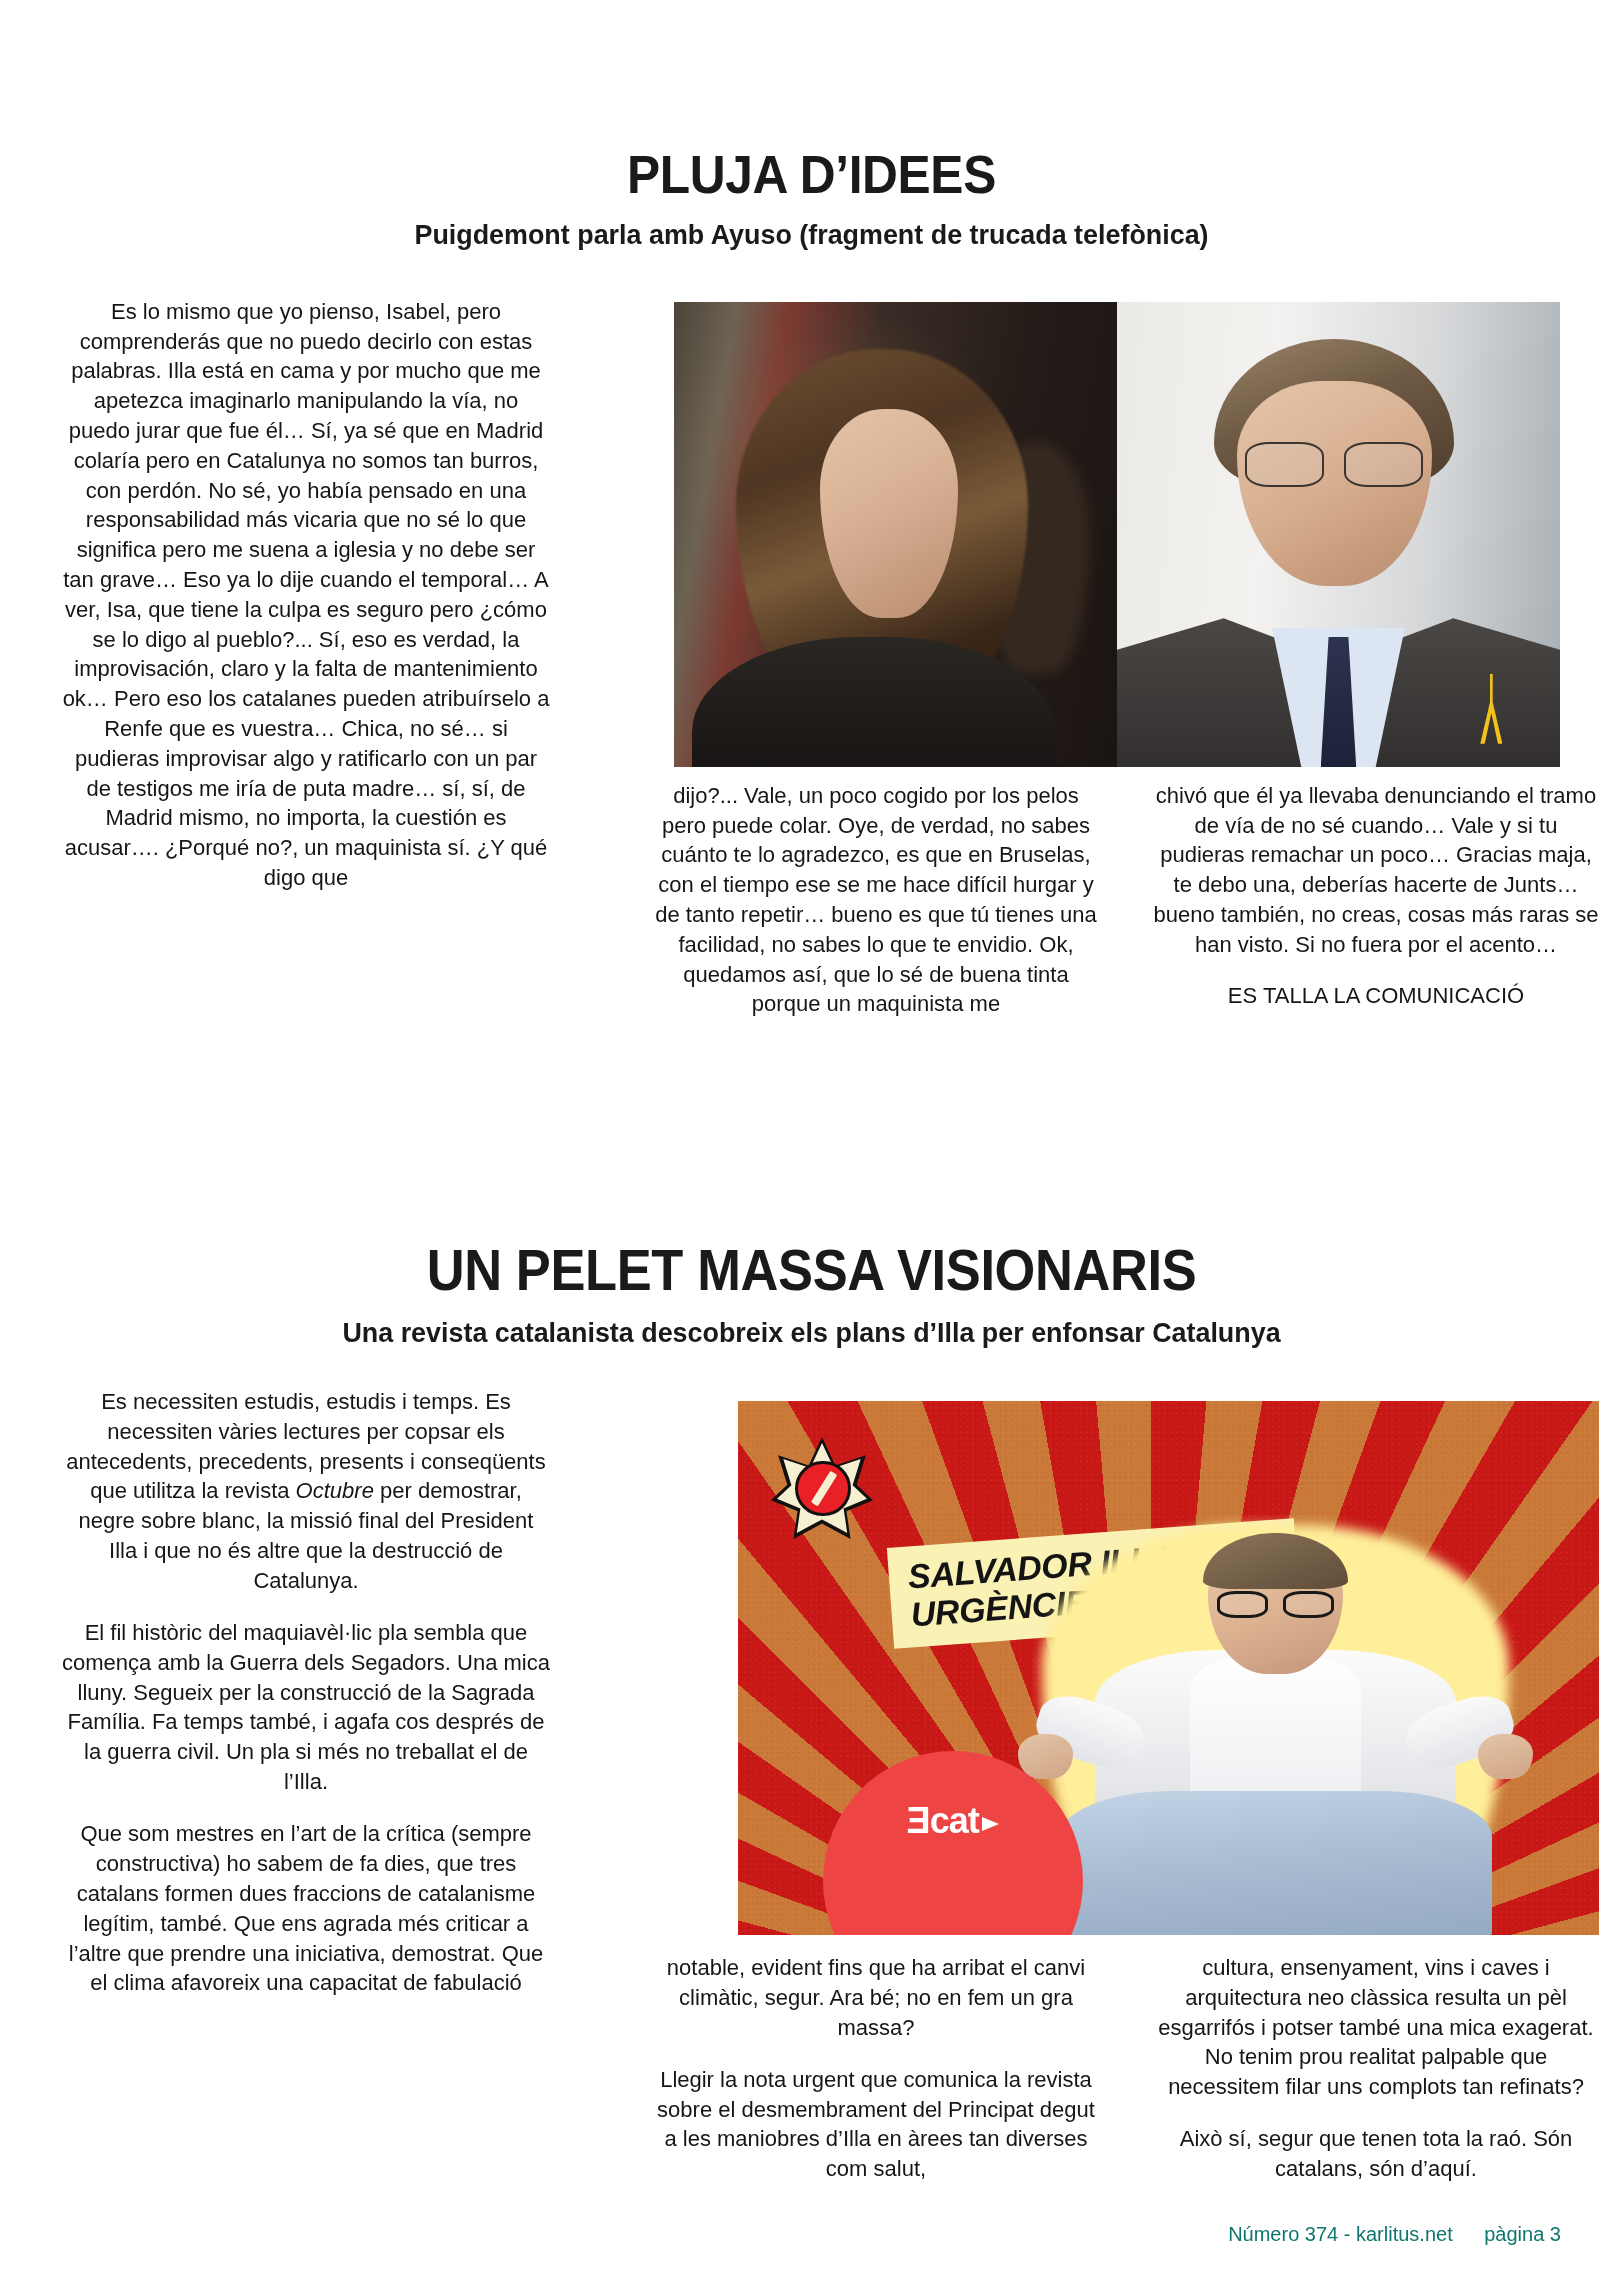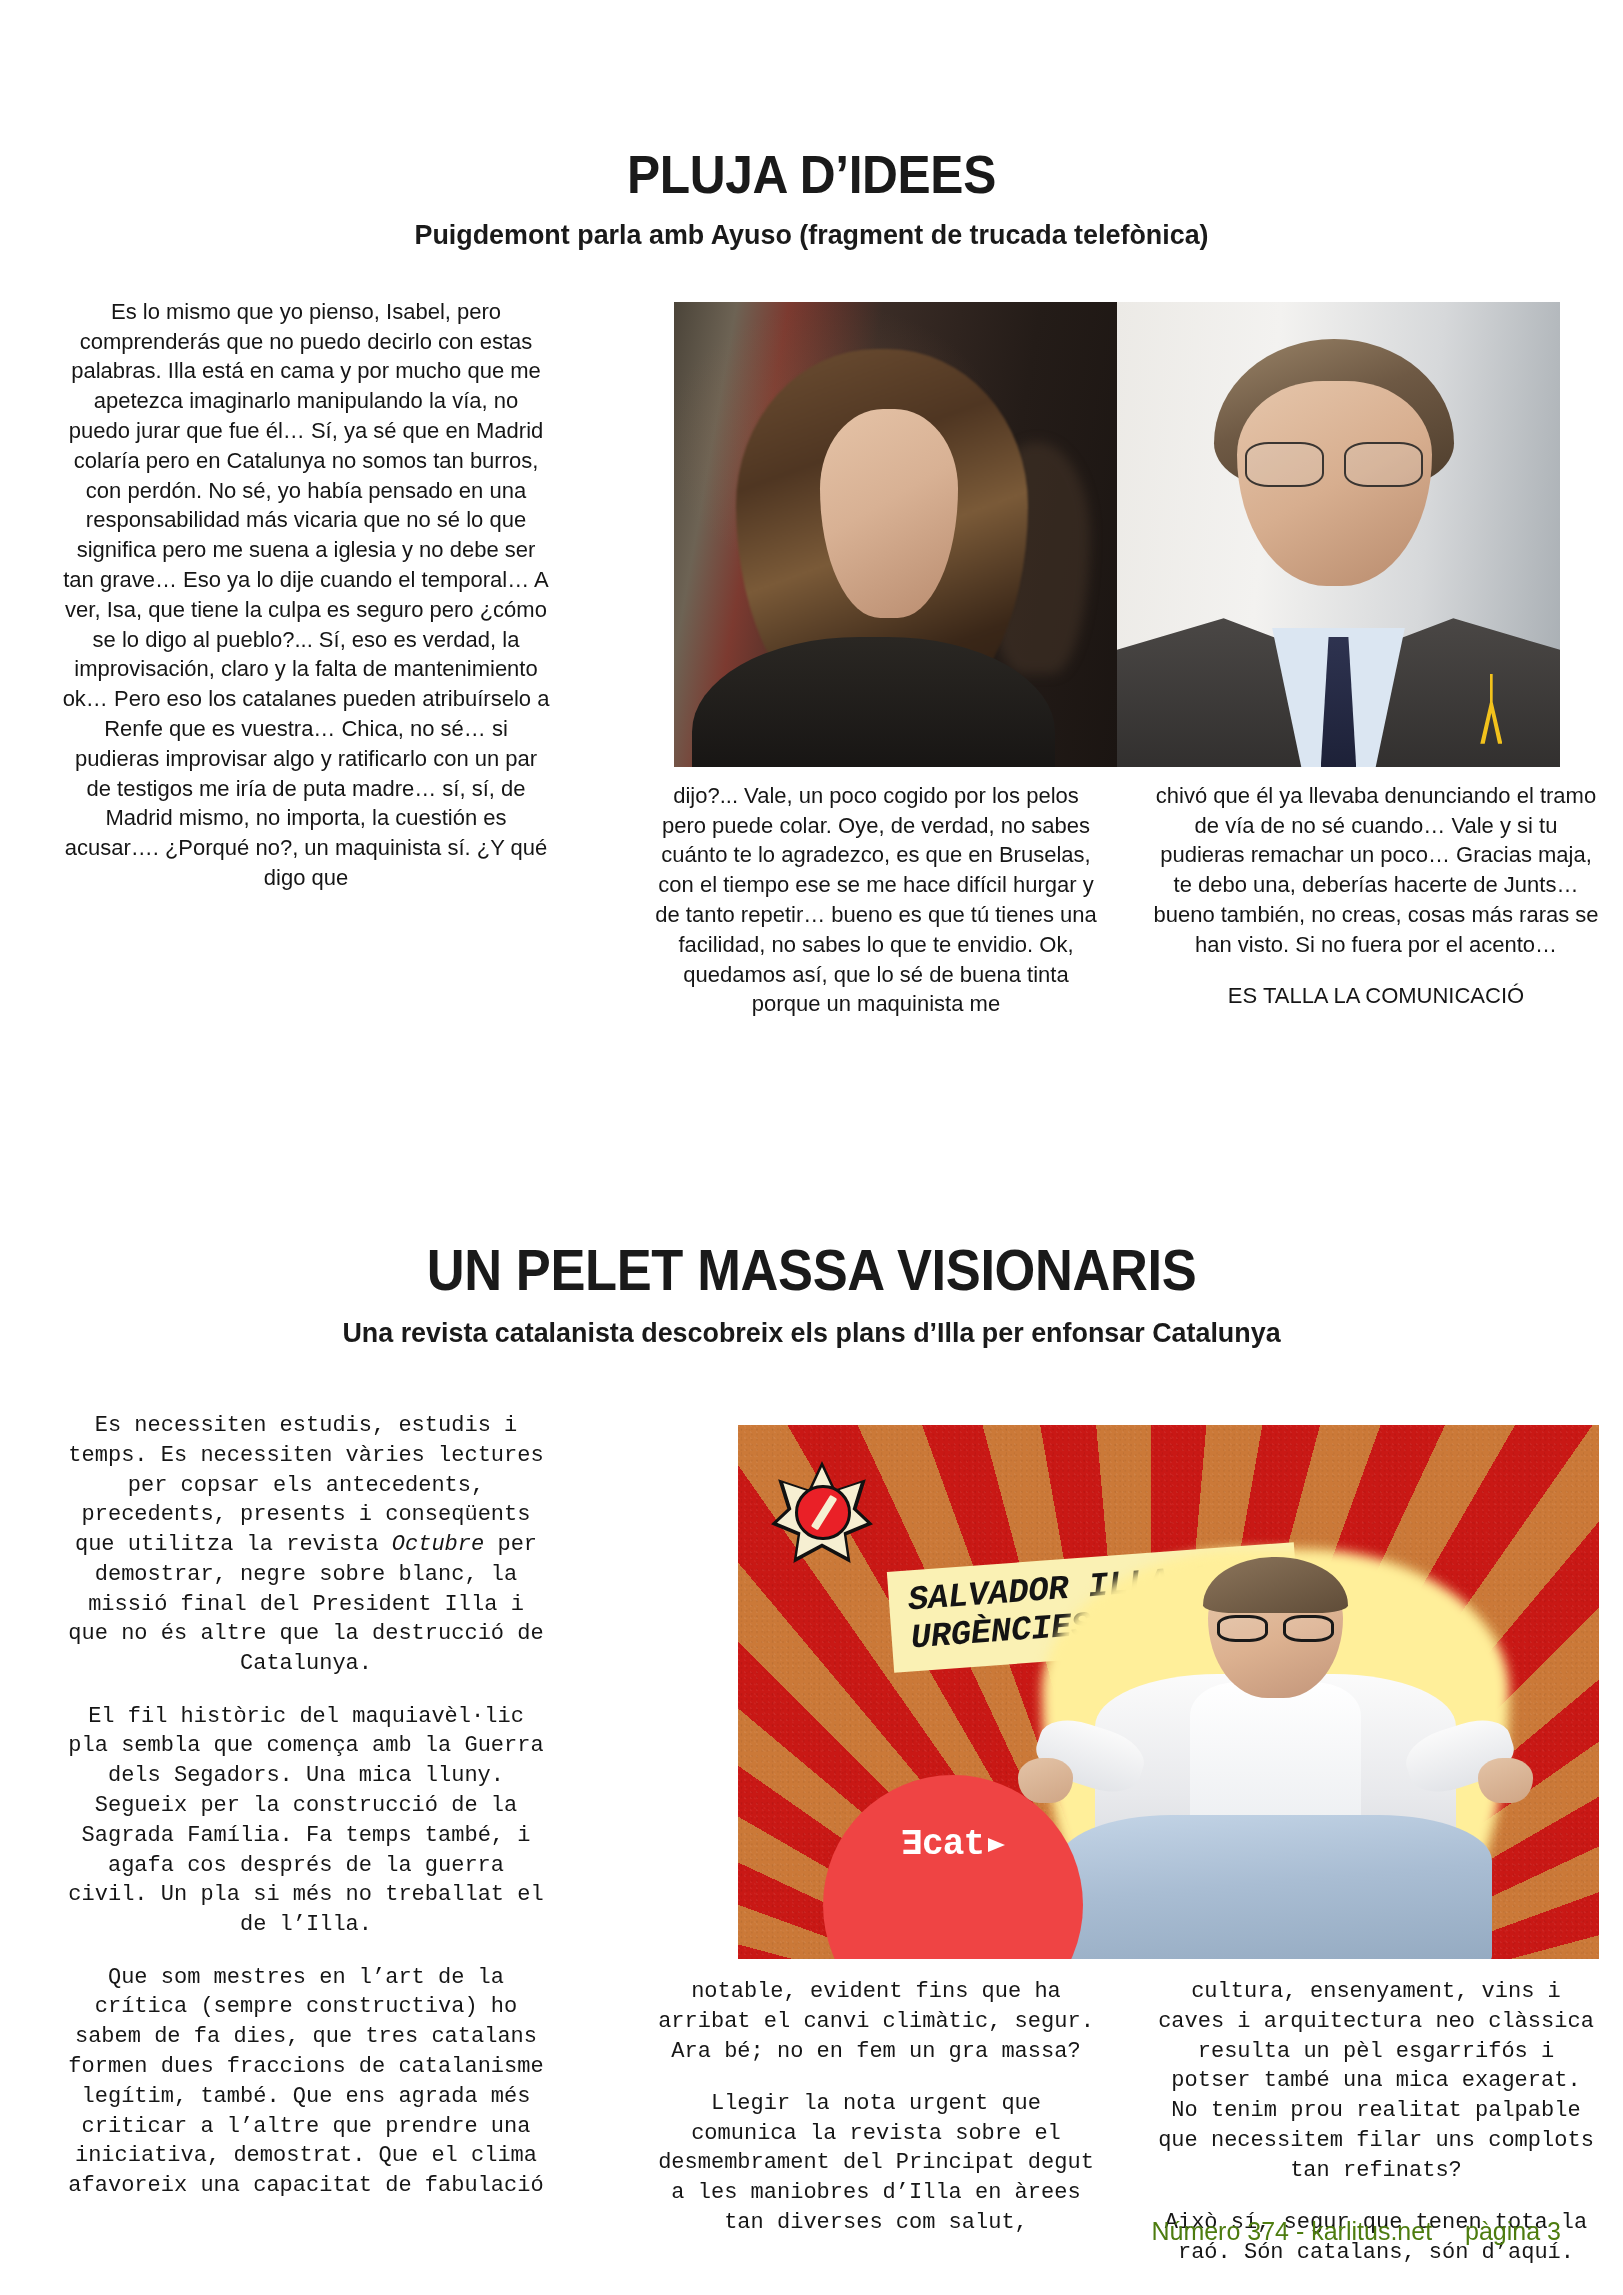--- a/index.html
+++ b/index.html
@@ -199,23 +199,22 @@
     line-height: 1.3;
     text-align: left;
   }
 
   
   .a2-head { margin-top: 85px; }
   .article-title.t2 { font-size: 57px; }
 
   .a2-wrap {
     position: relative;
-    margin-top: 61px;
+    margin-top: 37px;
     height: 885px;
-    font-family: Liberation Mono, monospace;
   }
   .a2-c1 {
     position: absolute;
     left: 0; top: 0;
     width: 488px;
   }
   .a2-poster {
     position: absolute;
     left: 676px;
     top: 14px;
@@ -421,22 +420,22 @@
     border-top: 7.8px solid transparent;
     border-bottom: 7.8px solid transparent;
     vertical-align: 1.7px;
   }
 
   
   .footer {
     position: absolute;
     right: 62px;
     bottom: 49px;
-    font-size: 25px;
-    color: #4d7c0f;
+    font-size: 20px;
+    color: #0f766e;
     white-space: nowrap;
   }
   .footer .pg { margin-left: 26px; }
 </style>
 </head>
 <body>
 
 <div class="page">
 
   <h1 class="article-title t1">PLUJA D’IDEES</h1>

